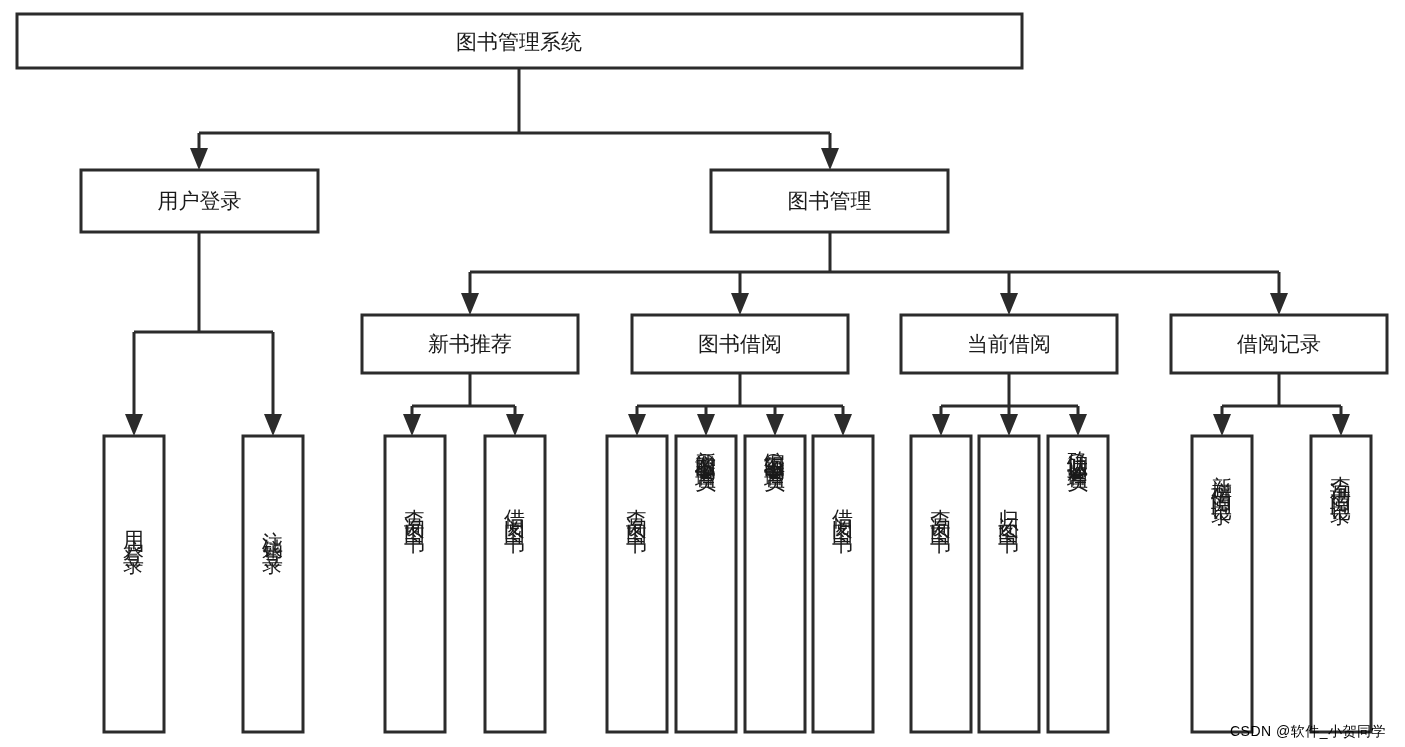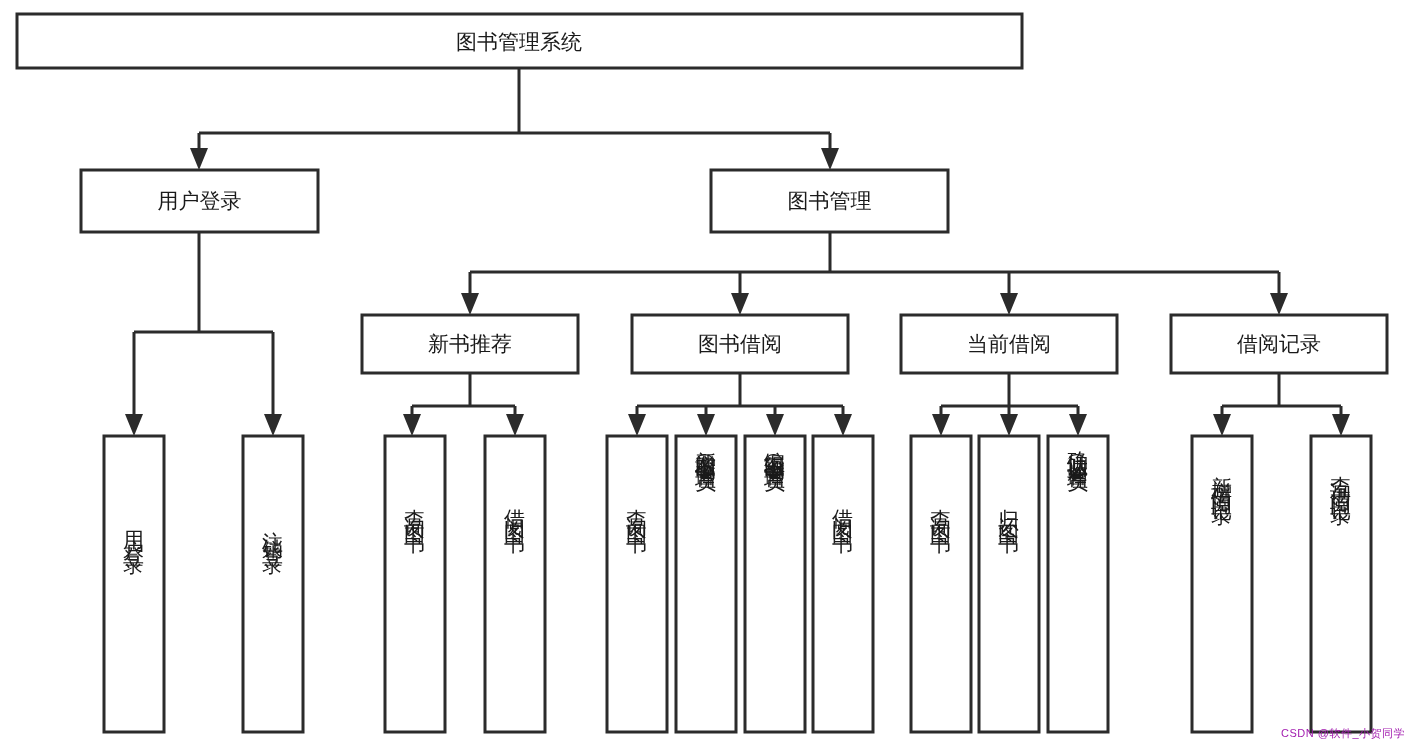--- a/index.html
+++ b/index.html
@@ -41,24 +41,24 @@
     stroke: #2b2b2b;
     stroke-width: 3;
     fill: none;
   }
   .arrow-head {
     fill: #2b2b2b;
     stroke: none;
   }
   .watermark {
     position: absolute;
-    right: 0;
+    right: 19px;
     bottom: 6px;
-    color: #a21caf;
-    font-size: 11px;
+    color: #000000;
+    font-size: 14px;
     font-family: "Liberation Sans", "DejaVu Sans", sans-serif;
     letter-spacing: 0.5px;
     white-space: nowrap;
     pointer-events: none;
   }
 </style>
 </head>
 <body>
 
 <svg id="diagram" viewBox="0 0 1405 747" xmlns="http://www.w3.org/2000/svg">

